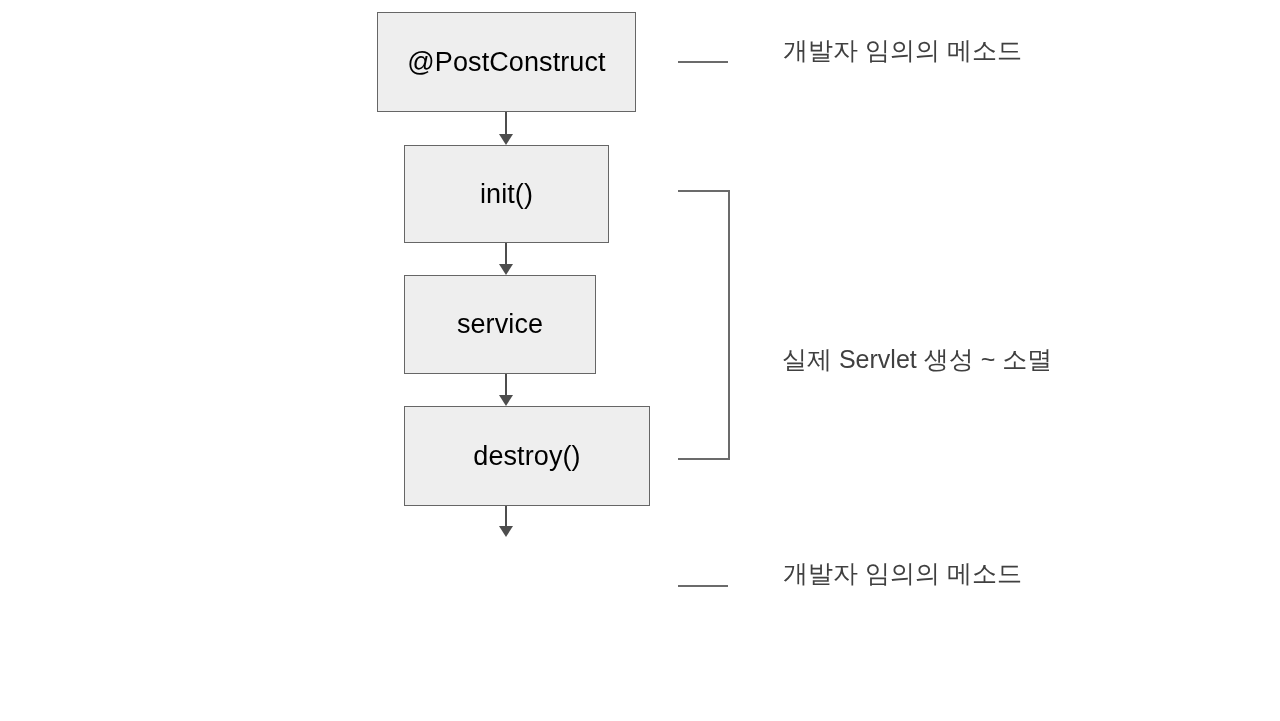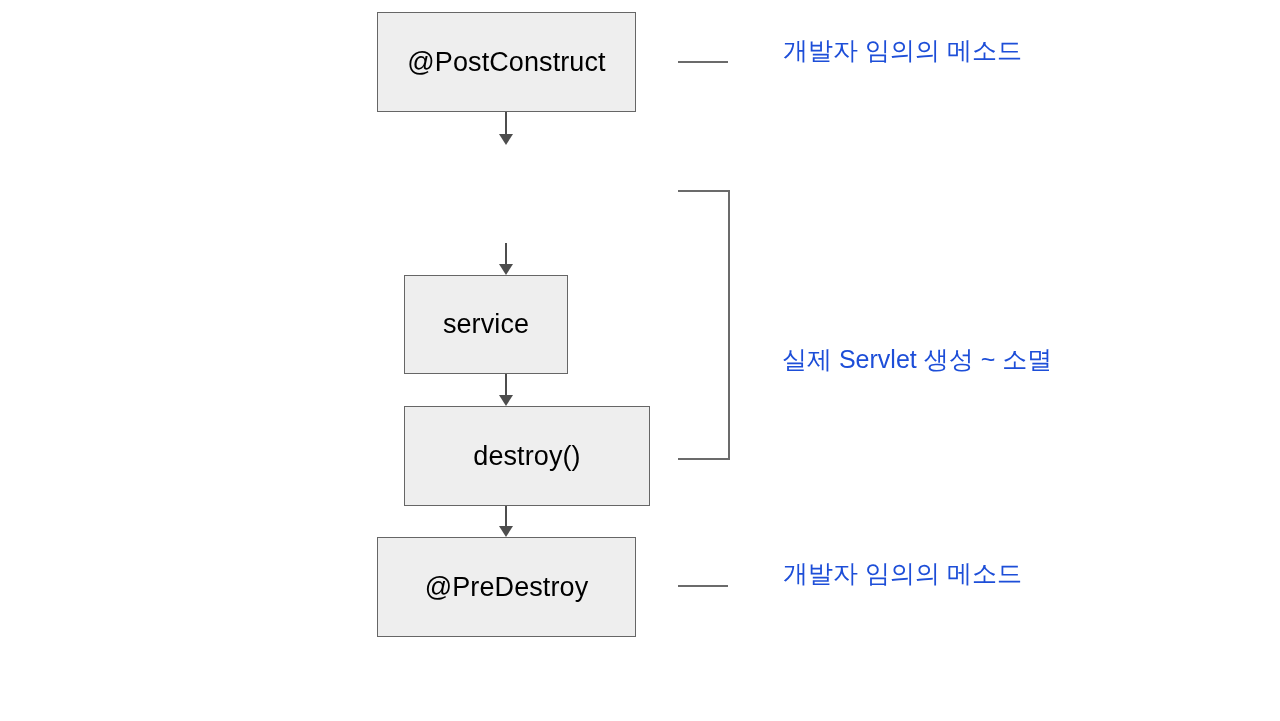--- a/index.html
+++ b/index.html
@@ -35,21 +35,21 @@
     line-height: 1;
     letter-spacing: 0.1px;
     white-space: nowrap;
   }
   .node-label {
     display: block;
   }
 
   #node-postconstruct { left: 377px; top: 12px;  width: 259px; height: 100px; }
   #node-init          { left: 404px; top: 145px; width: 205px; height: 98px;  }
-  #node-service       { left: 404px; top: 275px; width: 164px; height: 99px;  }
+  #node-service       { left: 404px; top: 275px; width: 192px; height: 99px;  }
   #node-destroy       { left: 404px; top: 406px; width: 246px; height: 100px; }
   #node-predestroy    { left: 377px; top: 537px; width: 259px; height: 100px; }
 
   
   .connector {
     position: absolute;
     width: 20px;
     left: 496px;
   }
   .connector .shaft {
@@ -120,48 +120,48 @@
     background: #6b6b6b;
   }
   #bracket .h-top    { top: 0; }
   #bracket .h-bottom { top: 268px; }
 
   
   .annotation {
     position: absolute;
     font-size: 25px;
     line-height: 1;
-    color: #1d4ed8;
+    color: #404040;
     white-space: nowrap;
   }
   #ann-top    { left: 783px; top: 38px;  }
   #ann-middle { left: 782px; top: 300px; margin-top: 47px; }
   #ann-bottom { left: 783px; top: 561px; }
 </style>
 </head>
 <body>
 
 <div id="canvas">
 
   <div class="node" id="node-postconstruct">
     <span class="node-label">@PostConstruct</span>
   </div>
 
+  <div class="node" id="node-init">
+    <span class="node-label">init()</span>
+  </div>
 
   <div class="node" id="node-service">
     <span class="node-label">service</span>
   </div>
 
   <div class="node" id="node-destroy">
     <span class="node-label">destroy()</span>
   </div>
 
-  <div class="node" id="node-predestroy">
-    <span class="node-label">@PreDestroy</span>
-  </div>
 
   <div class="connector" id="conn-1">
     <div class="shaft"></div>
     <div class="head"></div>
   </div>
 
   <div class="connector" id="conn-2">
     <div class="shaft"></div>
     <div class="head"></div>
   </div>

